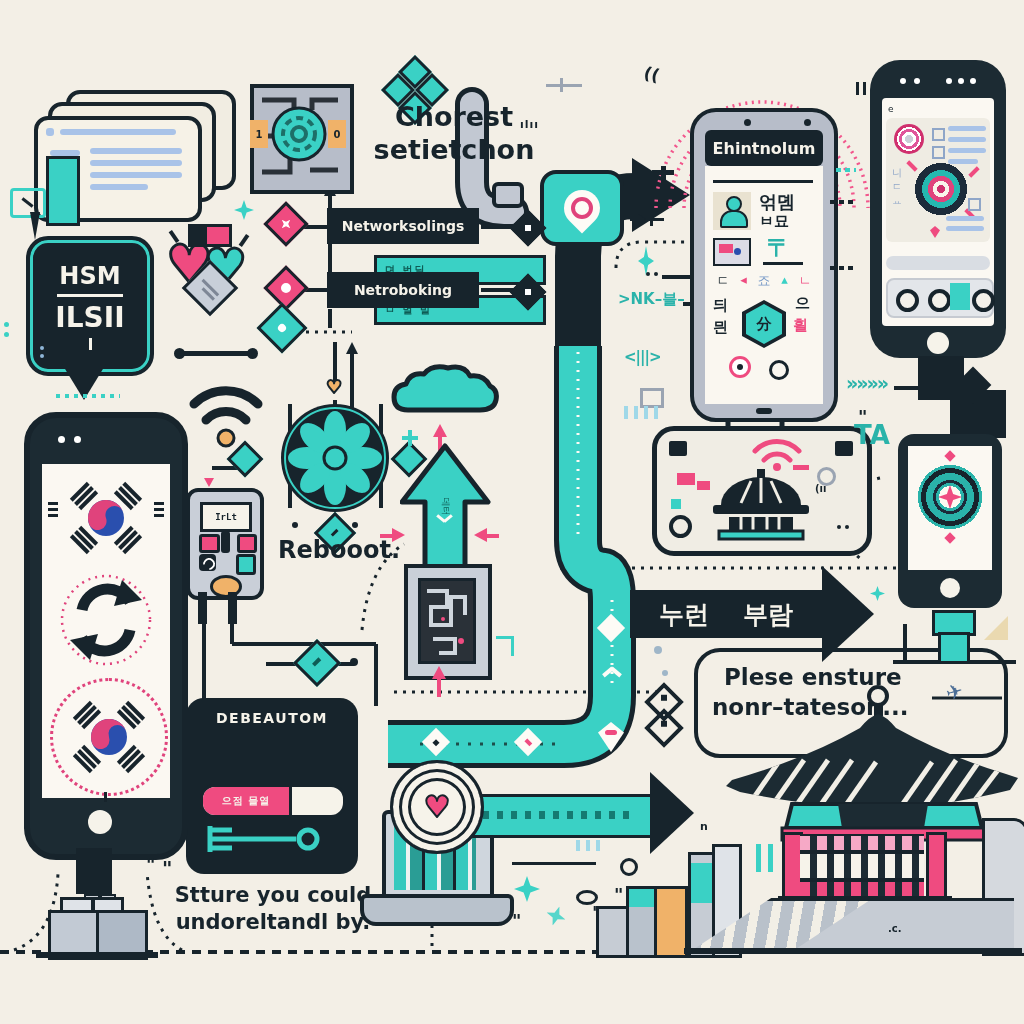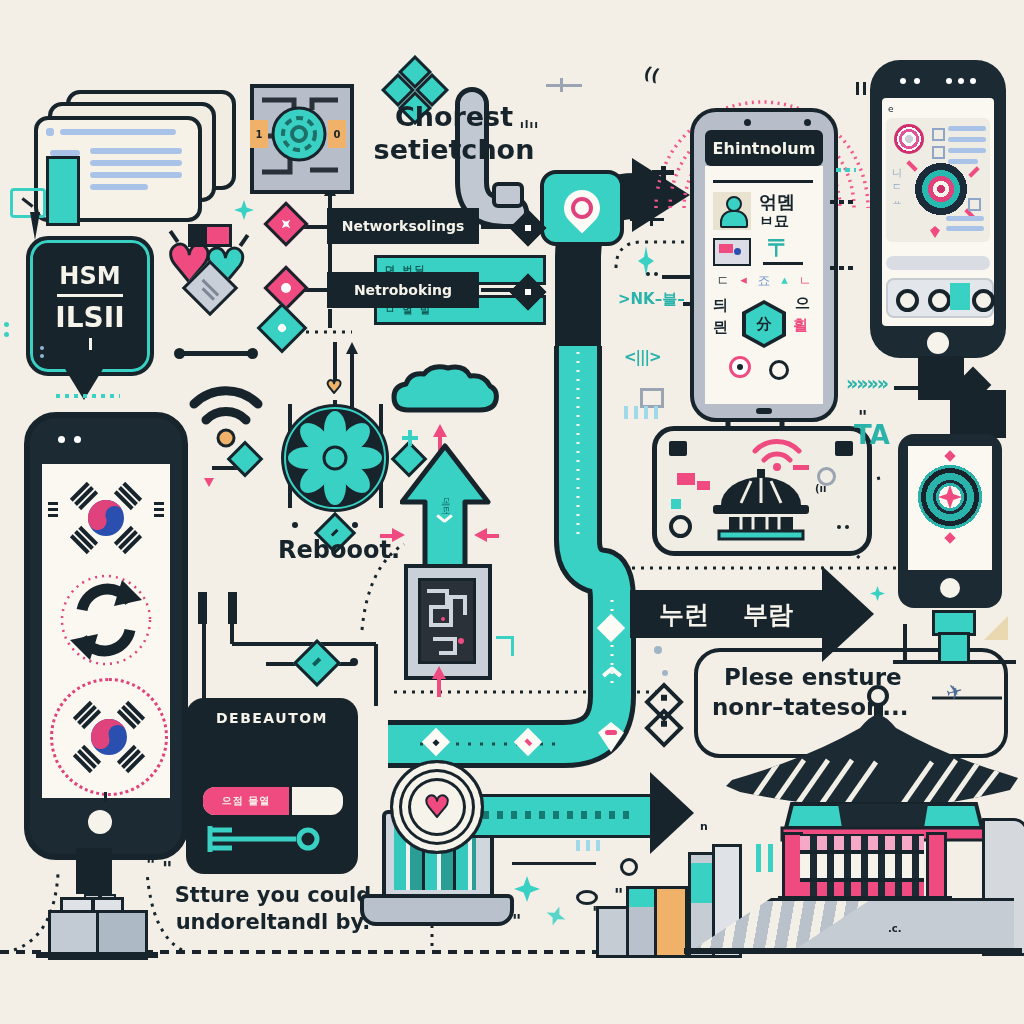--- a/index.html
+++ b/index.html
@@ -301,20 +301,33 @@
       </svg>
     </div>
   </div>
   <div class="a" style="left:432px;top:666px;width:0;height:0;border-left:7px solid transparent;border-right:7px solid transparent;border-bottom:13px solid #ef4b80"></div>
   <div class="a pk" style="left:437px;top:679px;width:4px;height:18px"></div>
   <div class="a" style="left:496px;top:636px;width:20px;height:20px">
     <div class="a tl" style="left:0;top:0;width:18px;height:3px"></div>
       <div class="a tl" style="left:15px;top:0;width:3px;height:20px"></div>
   </div>
 
+  <div class="a bd4" style="left:186px;top:488px;width:70px;height:104px;background:#c9cfd8;border-radius:12px">
+    <div class="a flex" style="left:10px;top:10px;width:46px;height:24px;background:#f6f3ea;border:3px solid #17242c">
+      <span class="b" style="font-size:9px;font-family:'DejaVu Sans Mono',monospace">IrLt</span>
+    </div>
+    <div class="a pk bd" style="left:9px;top:42px;width:15px;height:13px;border-radius:3px"></div>
+    <div class="a dk" style="left:31px;top:39px;width:9px;height:22px;border-radius:3px"></div>
+    <div class="a pk bd" style="left:47px;top:42px;width:14px;height:13px;border-radius:3px"></div>
+    <div class="a dk" style="left:9px;top:62px;width:17px;height:17px;border-radius:4px">
+        <div class="a" style="left:4px;top:4px;width:8px;height:8px;border:2px solid #fff;border-radius:50%;border-bottom-color:transparent;transform:rotate(40deg)"></div>
+      </div>
+    <div class="a tl bd" style="left:46px;top:62px;width:14px;height:15px;border-radius:3px"></div>
+    <div class="a bd" style="left:20px;top:83px;width:26px;height:17px;background:#f0b269;border-radius:50%"></div>
+  </div>
   <div class="a dk" style="left:198px;top:592px;width:9px;height:32px"></div>
   <div class="a dk" style="left:228px;top:592px;width:9px;height:32px"></div>
   <div class="a rot bd tl" style="left:300px;top:646px;width:28px;height:28px">
       <div class="a" style="left:11px;top:9px;width:4px;height:9px;background:#0e5c55"></div>
     </div>
   <div class="a dk r" style="left:350px;top:658px;width:8px;height:8px"></div>
 
   <div class="a dk" style="left:186px;top:698px;width:172px;height:176px;border-radius:18px">
     <div class="b tw" style="margin-top:12px;text-align:center;font-size:14px;letter-spacing:1.5px">DEBEAUTOM</div>
     <div class="a bd" style="left:14px;top:86px;width:140px;height:28px;border-radius:15px;overflow:hidden;background:#f6f3ea">

